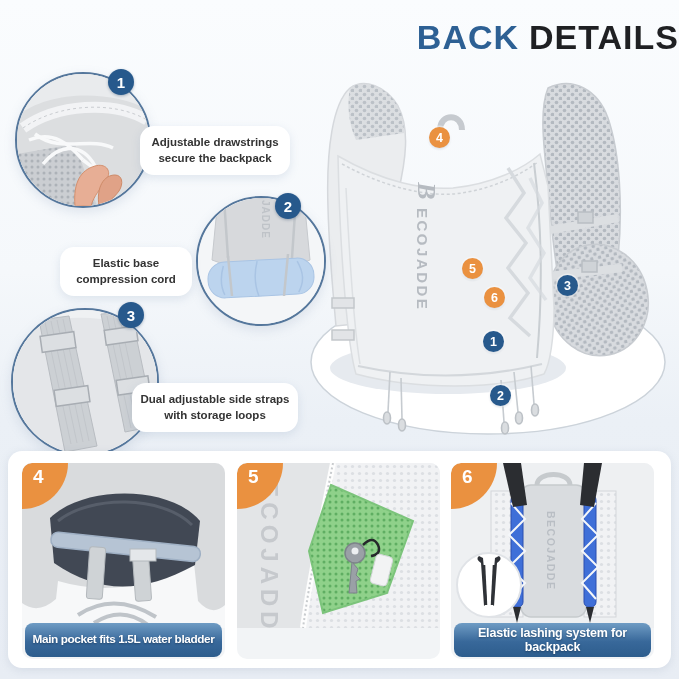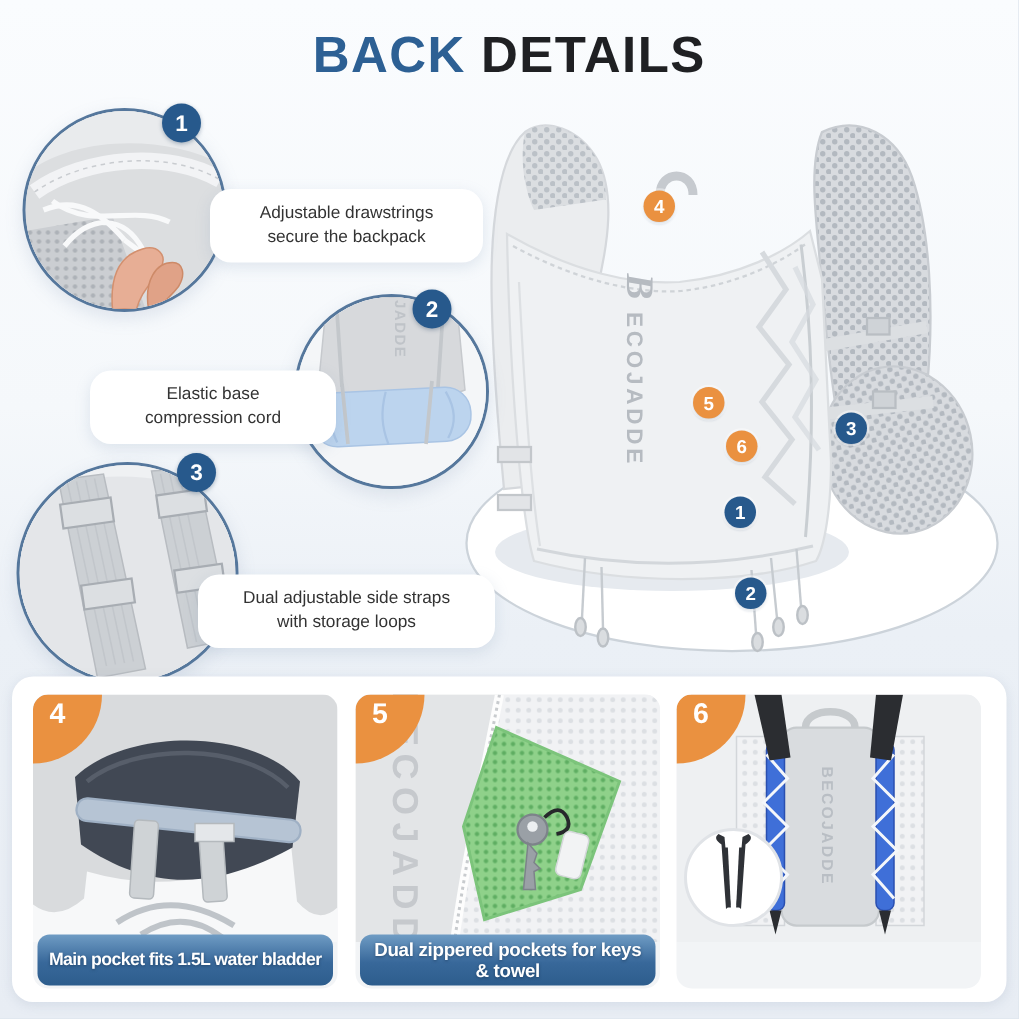--- a/index.html
+++ b/index.html
@@ -2,39 +2,39 @@
 <html><head>
 <meta charset="utf-8">
 <style>
   html,body{margin:0;padding:0;}
   body{font-family:"Liberation Sans", sans-serif; background:#dfe6ee;}
   .page{
     position:relative; width:679px; height:679px; overflow:hidden;
     background:linear-gradient(180deg,#fafcfe 0%,#f5f8fb 40%,#ebf0f6 62%,#e8edf4 100%);
   }
   
-  .title{position:absolute; top:18px; left:0; width:100%; text-align:center;
+  .title{position:absolute; top:18px; left:0; width:100%; text-align:right;
     font-size:34px; font-weight:800; letter-spacing:1px; color:#1f2023;}
   .title .hl{color:#2d6094; margin-right:10px;}
   
   .co-circle{position:absolute; border-radius:50%; border:2px solid #55779c; overflow:hidden;
     background:#e9ebee; box-shadow:0 4px 12px rgba(110,135,165,.18);}
   .co-circle svg{display:block; width:100%; height:100%;}
   .num-badge{position:absolute; width:26px; height:26px; border-radius:50%;
     display:flex; align-items:center; justify-content:center;
     color:#fff; font-weight:700; font-size:15px; z-index:6;
     box-shadow:0 1px 3px rgba(30,60,95,.35);}
   .b-blue{background:#27598c;}
   .b-orange{background:#ea9140;}
   .marker{position:absolute; width:21px; height:21px; border-radius:50%;
     display:flex; align-items:center; justify-content:center;
     color:#fff; font-weight:700; font-size:12.5px; z-index:6;
     box-shadow:0 0 0 1.5px rgba(255,255,255,.45), 0 1px 2px rgba(30,60,95,.3);}
-  .note{position:absolute; background:#fff; border-radius:14px; padding:9px 24px;
-    font-size:11.5px; line-height:1.35; color:#333; text-align:center; font-weight:400;
+  .note{position:absolute; background:#fff; border-radius:14px; padding:9px 8px;
+    font-size:11.5px; line-height:1.35; color:#333; text-align:center; font-weight:700;
     box-shadow:0 3px 10px rgba(125,150,180,.20); z-index:5;}
   
   .main-photo{position:absolute; left:298px; top:68px; width:372px; height:372px;}
   .brand-vert{position:absolute; writing-mode:vertical-rl; color:#b6bbc1; z-index:4;
     font-weight:600; white-space:nowrap; pointer-events:none;}
   .brand-b{position:absolute; color:#b6bbc1; font-family:"Liberation Serif", serif;
     font-style:italic; font-weight:700; transform:rotate(90deg); z-index:4; pointer-events:none;}
   
   .bottom-card{position:absolute; left:8px; top:451px; width:663px; height:217px;
     background:#fff; border-radius:14px; box-shadow:0 2px 8px rgba(120,140,165,.18);}
@@ -244,21 +244,20 @@
           <circle cx="118" cy="88" r="3.5" fill="#eceff1"></circle>
           <path d="M115,99 L112,130 L120,130 L119,118 L123,116 L119,112 L121,106 Z" fill="#9aa0a6" stroke="#7d838a" stroke-width="1"></path>
           <path d="M126,82 q10,-10 15,0 q4,9 -7,11" fill="none" stroke="#26282b" stroke-width="2.5"></path>
         </g>
         <rect x="136" y="92" width="17" height="30" rx="4" fill="#f2f3f4" stroke="#d5d8da" stroke-width="1" transform="rotate(14 144 107)"></rect>
       </svg>
       <div class="brand-vert" style="left:18px; top:-4px; height:172px; font-size:24px; letter-spacing:5px; color:#c6c9cd; overflow:hidden;">
         <span>B</span><span>ECOJADDE</span>
       </div>
       <div class="corner-badge">5</div>
-      <div class="caption">Dual zippered pockets for keys &amp; towel</div>
     </div>
 
     <div class="panel" style="left:443px;">
       <svg class="photo" viewBox="0 0 203 165">
         <rect width="203" height="165" fill="#eef0f2"></rect>
         <rect x="40" y="28" width="32" height="126" fill="url(#meshL)" stroke="#d3d6da" stroke-width="1"></rect>
         <rect x="133" y="28" width="32" height="126" fill="url(#meshL)" stroke="#d3d6da" stroke-width="1"></rect>
         <rect x="70" y="22" width="65" height="132" rx="10" fill="#d9dcdf" stroke="#c6cacd" stroke-width="1.5"></rect>
         <path d="M86,22 C86,8 119,8 119,22" fill="none" stroke="#c6cacd" stroke-width="5"></path>
         <g>
@@ -277,16 +276,17 @@
           <path d="M30,100 q-6,-4 -2,-7 l4,2 L36,140 l-3,3 Z" fill="#2f3237"></path>
           <path d="M46,100 q6,-4 2,-7 l-4,2 L40,140 l3,3 Z" fill="#2f3237"></path>
           <line x1="33" y1="102" x2="35" y2="142" stroke="#2f3237" stroke-width="2.5"></line>
           <line x1="43" y1="102" x2="41" y2="142" stroke="#2f3237" stroke-width="2.5"></line>
         </g>
       </svg>
       <div class="brand-vert" style="left:94px; top:48px; height:90px; font-size:10.5px; letter-spacing:1.5px; color:#b9bec4; overflow:hidden;">
         <span>B</span><span>ECOJADDE</span>
       </div>
       <div class="corner-badge">6</div>
+      <div class="caption">Elastic lashing system for backpack</div>
     </div>
 
   </div>
 </div>
 
 </body></html>

